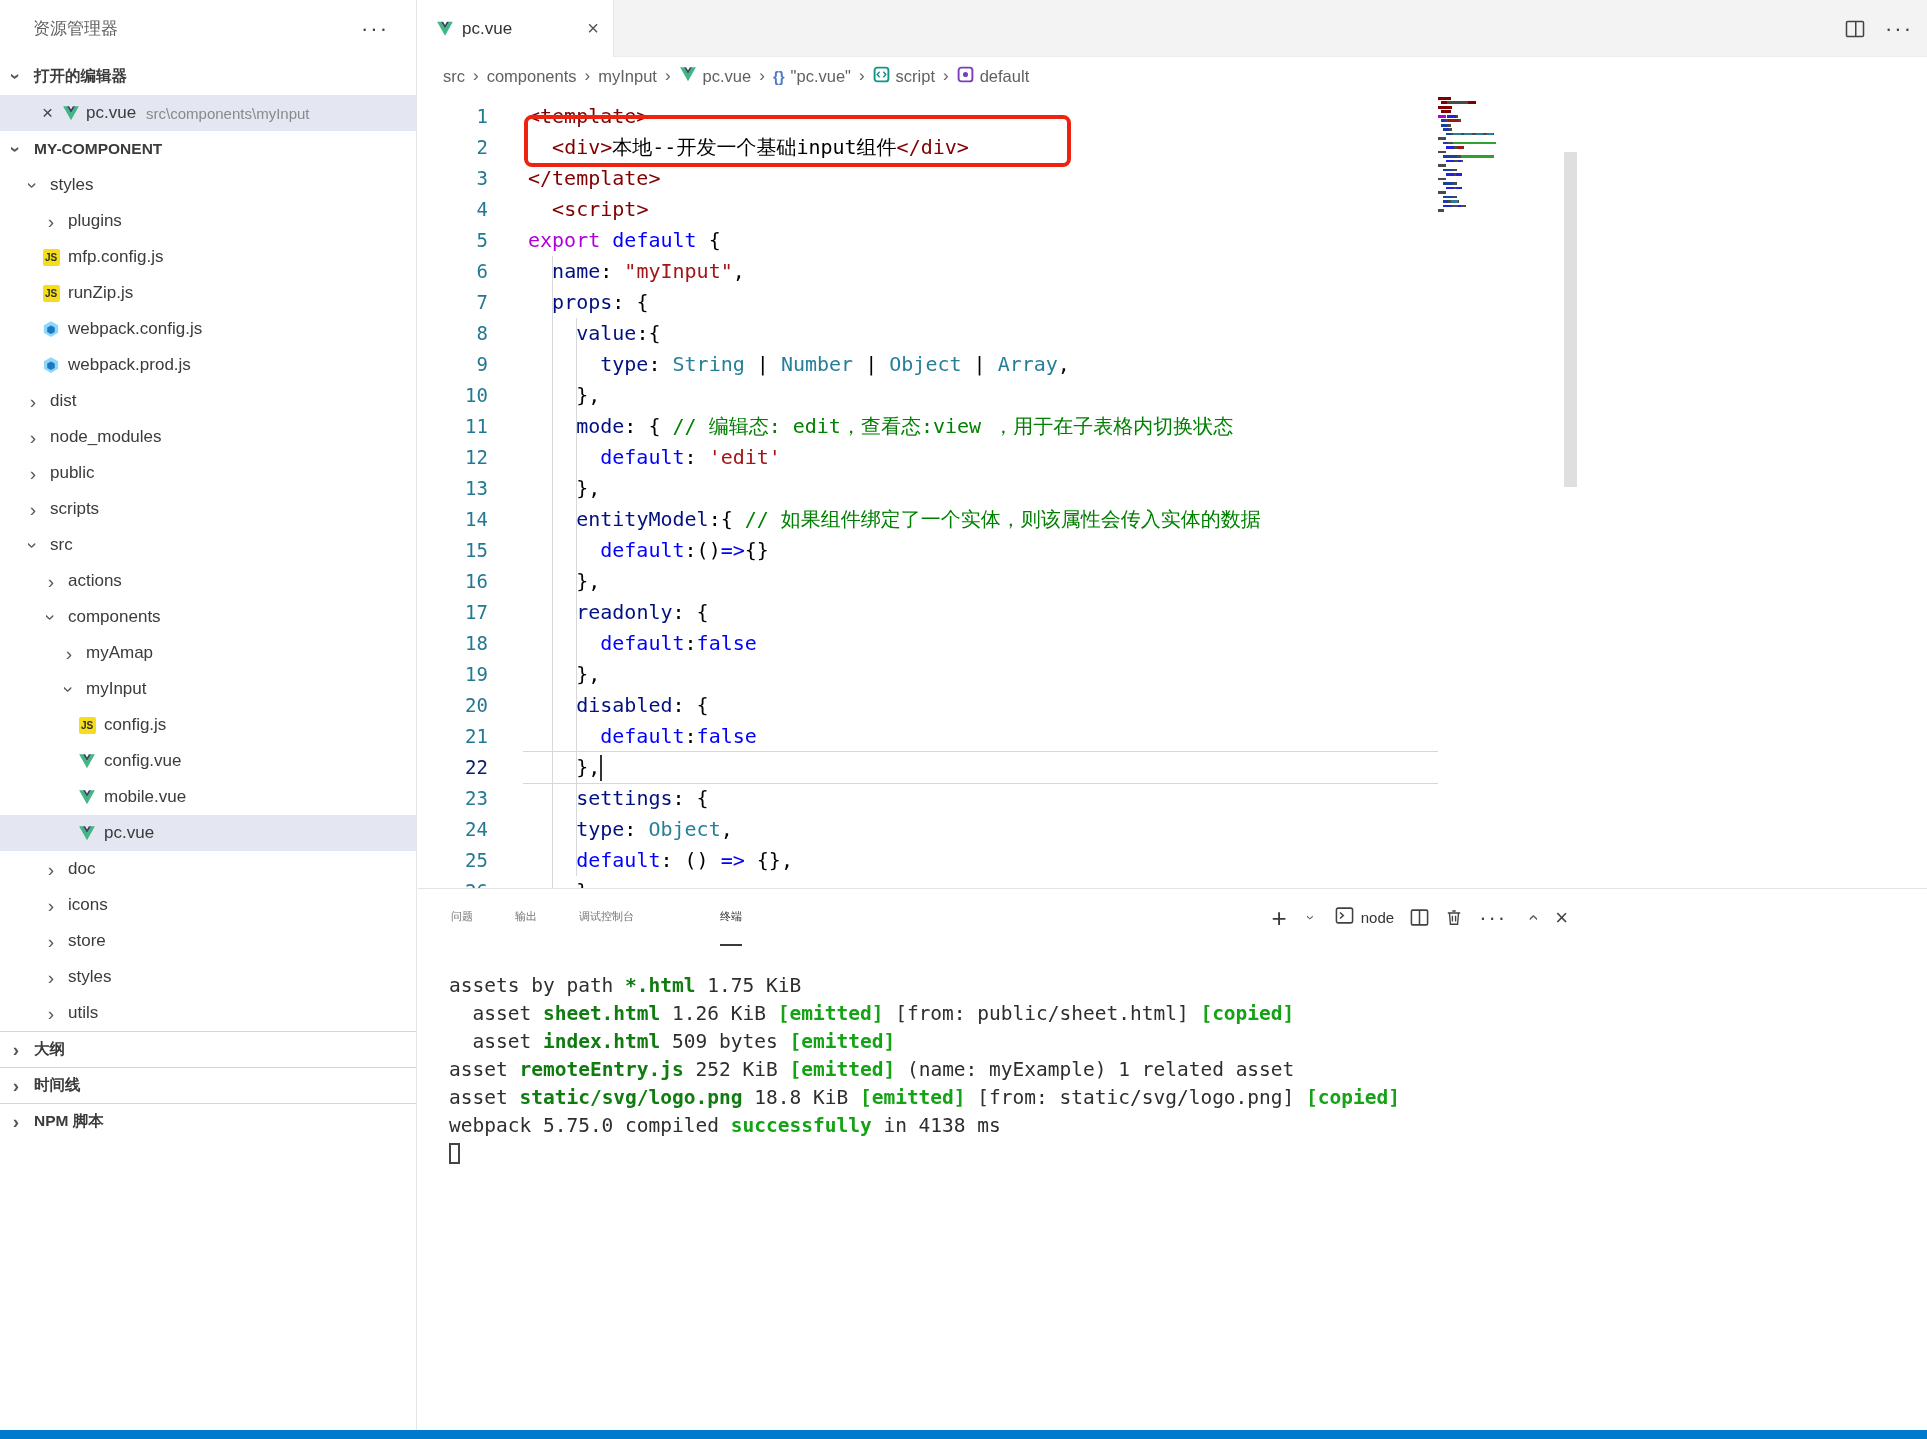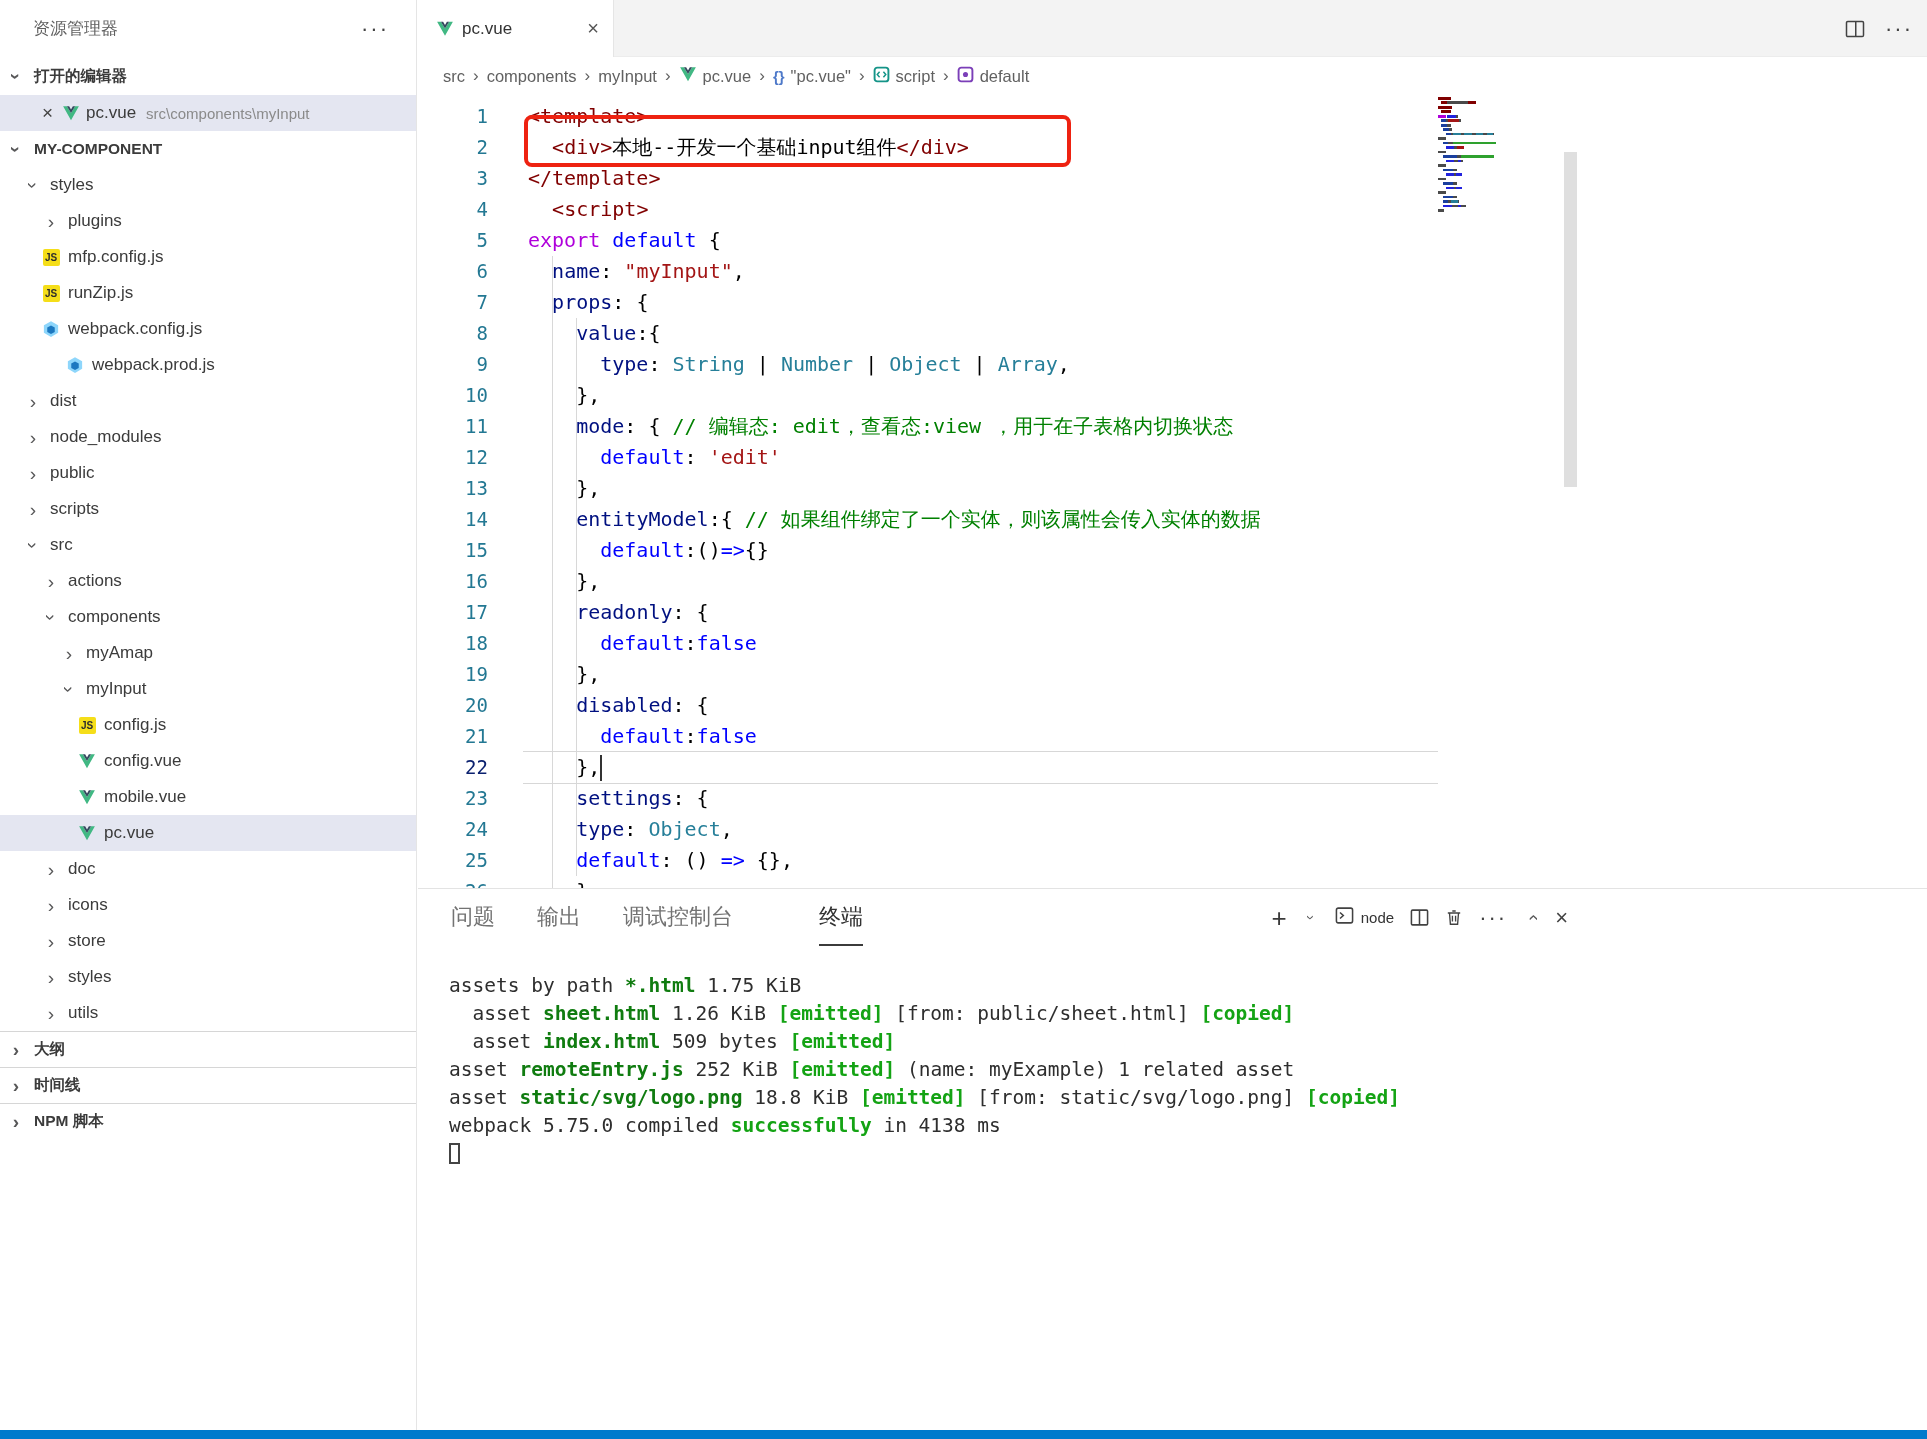--- a/index.html
+++ b/index.html
@@ -66,21 +66,21 @@
                 border:4px solid #ee2211; border-radius:8px; }
   .minimap { position:absolute; left:1020px; top:2px; width:124px; overflow:hidden; }
   .mm-row { height:2.6px; margin-bottom:1.9px; display:flex; }
   .mm-row span { height:100%; display:inline-block; flex:none; }
   .scrollbar { position:absolute; left:1146px; top:57px; width:13px; bottom:542px; }
   .scrollbar .thumb { width:100%; height:335px; background:#c9c9c9; opacity:.6; }
   
   .panel { position:absolute; left:0; right:0; top:888px; bottom:0; background:#fff; border-top:1px solid #e3e3e3; }
   .panel-header { position:relative; height:57px; }
   .panel-tabs { height:57px; display:flex; align-items:center; gap:42px; padding-left:33px; }
-  .ptab { height:100%; display:flex; align-items:center; font-size:22px; color:#737373;
+  .ptab { height:100%; display:flex; align-items:center; font-size:11px; color:#737373;
           border-bottom:2px solid transparent; cursor:pointer; }
   .ptab.active { color:#333; border-bottom-color:#3b3b3b;margin-left:44px; }
   .panel-actions { position:absolute; right:359px; top:0; height:57px; display:flex; align-items:center; gap:16px; }
   .plus { font-size:26px; font-weight:300; color:#3a3a3a; line-height:1; }
   .profile { display:inline-flex; align-items:center; gap:7px; cursor:pointer; }
   .profile-label { font-size:15px; color:#333; }
   .panel-close { font-size:22px; color:#424242; }
   .terminal { padding:26px 0 0 31px; font-family:"DejaVu Sans Mono", monospace; }
   .term-line { height:28px; line-height:28px; font-size:19.5px; white-space:pre; }
   .t-p{color:#2e2e2e} .t-f{color:#107c10;font-weight:700} .t-g{color:#14a314;font-weight:700}
@@ -144,21 +144,21 @@
         </div>
         <div class="tree-row" style="padding-left: 42px;">
           <span class="slot">
             <svg viewBox="0 0 24 24" width="18" height="18">
               <path fill="#8ed6fb" d="M12 1.5l9.5 5.4v10.2L12 22.5l-9.5-5.4V6.9z"></path>
               <path fill="#1c78c0" d="M12 7.2l5 2.85v5.9L12 18.8l-5-2.85v-5.9z"></path>
             </svg>
           </span>
           <span class="tree-label">webpack.config.js</span>
         </div>
-        <div class="tree-row" style="padding-left: 66px;">
+        <div class="tree-row" style="padding-left: 42px;">
           <span class="slot">
             <svg viewBox="0 0 24 24" width="18" height="18">
               <path fill="#8ed6fb" d="M12 1.5l9.5 5.4v10.2L12 22.5l-9.5-5.4V6.9z"></path>
               <path fill="#1c78c0" d="M12 7.2l5 2.85v5.9L12 18.8l-5-2.85v-5.9z"></path>
             </svg>
           </span>
           <span class="tree-label">webpack.prod.js</span>
         </div>
         <div class="tree-row" style="padding-left: 24px;">
           <span class="slot">

